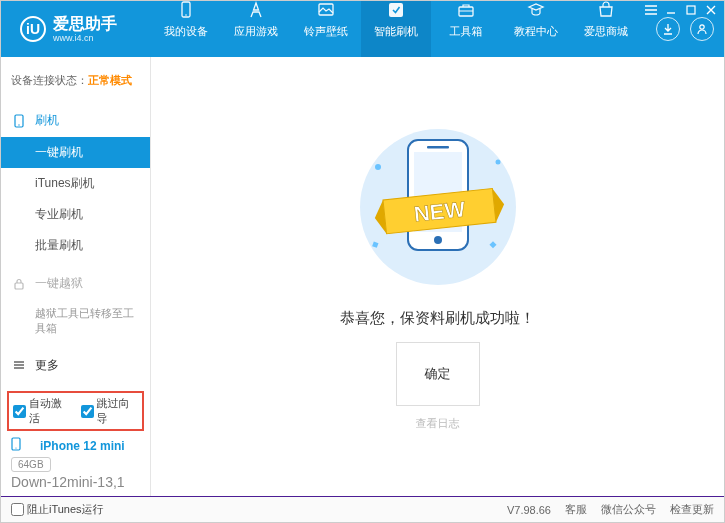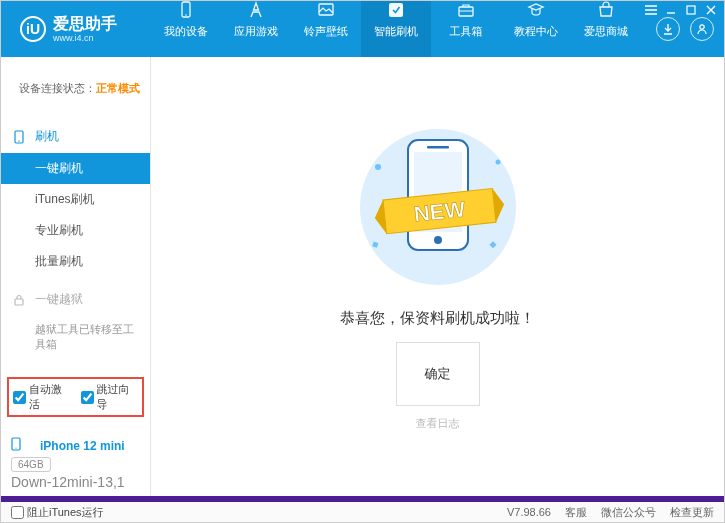--- a/index.html
+++ b/index.html
@@ -21,51 +21,51 @@
 
 
 .win-ctrls { position: absolute; top: 2px; right: 6px; display: flex; gap: 6px; align-items: center; z-index: 10; }
 .win-btn { width: 14px; height: 14px; display: flex; align-items: center; justify-content: center; cursor: pointer; color: #fff; font-size: 11px; }
 
 
 .body { flex: 1; display: flex; min-height: 0; }
 
 
 .sidebar { width: 150px; border-right: 1px solid #e5e5e5; display: flex; flex-direction: column; background: #fff; }
-.status-row { padding: 24px 10px; font-size: 11px; color: #666; text-align: right; }
+.status-row { padding: 16px 10px; font-size: 11px; color: #666; }
 .status-val { color: #ff8a00; font-weight: bold; }
 .sec-head { display: flex; align-items: center; padding: 8px 12px; font-size: 12px; color: #333; cursor: pointer; }
 .sec-head.blue { color: #1296db; }
 .sec-head .ic { width: 16px; margin-right: 6px; display: flex; align-items: center; }
 .sub-item { padding: 7px 10px 7px 34px; font-size: 12px; color: #555; cursor: pointer; }
 .sub-item.active { background: #1296db; color: #fff; font-family: Liberation Serif, serif; }
 .grey { color: #aaa; }
 .note { padding: 6px 10px 6px 34px; font-size: 11px; color: #999; line-height: 1.4; }
 .spacer { height: 6px; }
 .sidebar-scroll { flex: 1; overflow-y: auto; }
 
-.highlight-box { border: 2px solid #e74c3c; margin: 14px 6px; padding: 3px 4px; }
+.highlight-box { border: 2px solid #e74c3c; margin: 0 6px; padding: 3px 4px; }
 .chk-row { display: flex; gap: 10px; font-size: 11px; }
 .chk { display: flex; align-items: center; gap: 3px; color: #444; cursor: pointer; }
 .chk input { accent-color: #1296db; }
 
 .device-section { padding: 6px 10px; }
 .dev-row { display: flex; align-items: center; gap: 19px; color: #1296db; font-weight: bold; font-size: 12px; }
 .cap-badge { display: inline-block; border: 1px solid #ccc; border-radius: 3px; padding: 1px 6px; font-size: 10px; color: #888; margin-top: 3px; }
 .dev-sub { font-size: 14px; color: #888; margin-top: 2px; }
 
 
 .main { flex: 1; display: flex; flex-direction: column; align-items: center; justify-content: center; position: relative; }
 .illus { margin-bottom: 14px; }
 .msg { font-size: 15px; color: #333; margin-bottom: 14px; }
 .ok-btn { border: 1px solid #ddd; background: #fff; padding: 22px 28px; font-size: 13px; color: #333; cursor: pointer; }
 .log-link { margin-top: 10px; font-size: 11px; color: #bbb; cursor: pointer; }
 
 
-.footer { height: 26px; border-top: 6px solid #4c1d95; display: flex; align-items: center; padding: 0 10px; font-size: 11px; color: #666; background: #fafafa; }
+.footer { height: 26px; border-top: 1px solid #4c1d95; display: flex; align-items: center; padding: 0 10px; font-size: 11px; color: #666; background: #fafafa; }
 .footer .left { display: flex; align-items: center; gap: 4px; }
 .footer .right { margin-left: auto; display: flex; align-items: center; gap: 14px; }
 .footer .link { cursor: pointer; }
 </style>
 </head>
 <body>
 
 <div class="app">
 
   <div class="win-ctrls">

